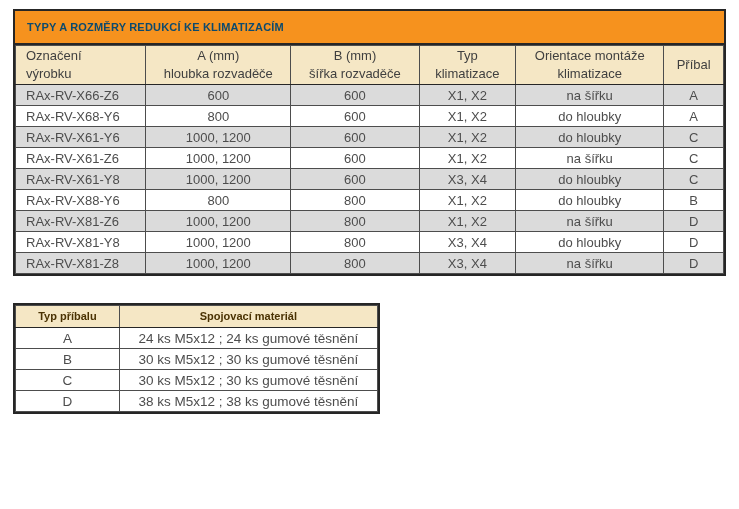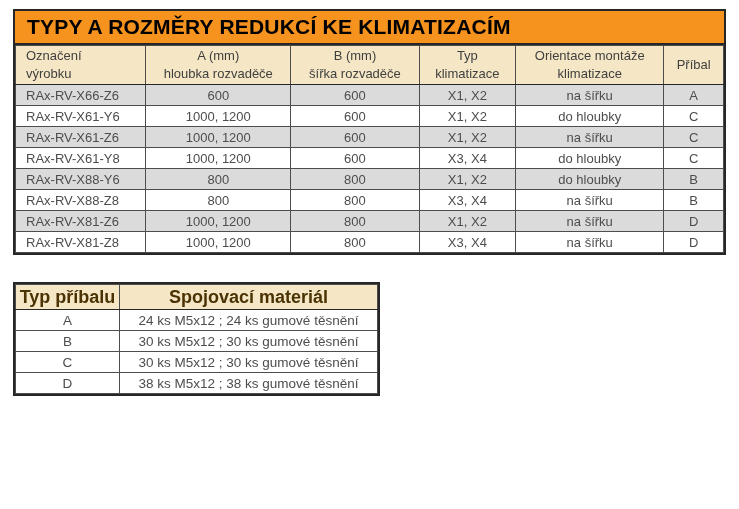--- a/index.html
+++ b/index.html
@@ -21,23 +21,23 @@
 
   .title-bar {
     background: #f6921e;
     border-bottom: 2px solid #262626;
     height: 34px;
     display: flex;
     align-items: center;
     padding-left: 12px;
   }
   .title-bar .title-text {
-    font-size: 21px;
+    font-size: 11px;
     font-weight: bold;
-    color: #000000;
+    color: #0c4a6e;
     letter-spacing: 0.2px;
   }
 
   table { border-collapse: collapse; width: 100%; }
   th, td {
     border: 1px solid #4d4d4d;
     font-size: 13px;
     color: #4d4d4d;
     text-align: center;
     vertical-align: middle;
@@ -56,21 +56,21 @@
   .main-table tbody tr:nth-of-type(odd) td { background: #dbdbdb; }
   .main-table tbody tr:nth-of-type(even) td { background: #ffffff; }
 
   
   .pkg-wrap { width: 367px; margin-top: 27px; }
   .pkg-table thead th {
     font-weight: bold;
     color: #4a3203;
     height: 22px;
     white-space: normal;
-    font-size: 18px;
+    font-size: 11px;
   }
   .pkg-table td { height: 21px; background: #ffffff; font-size: 13.5px; }
 </style>
 </head>
 <body>
 
 <div class="page">
 
   
   <div class="table-wrap main-wrap">
@@ -105,20 +105,28 @@
 
           <tr>
             <td class="c0">RAx-RV-X66-Z6</td>
             <td class="c1">600</td>
             <td class="c2">600</td>
             <td class="c3">X1, X2</td>
             <td class="c4">na šířku</td>
             <td class="c5">A</td>
           </tr>
 
+          <tr>
+            <td class="c0">RAx-RV-X68-Y6</td>
+            <td class="c1">800</td>
+            <td class="c2">600</td>
+            <td class="c3">X1, X2</td>
+            <td class="c4">do hloubky</td>
+            <td class="c5">A</td>
+          </tr>
 
 
           <tr>
             <td class="c0">RAx-RV-X61-Y6</td>
             <td class="c1">1000, 1200</td>
             <td class="c2">600</td>
             <td class="c3">X1, X2</td>
             <td class="c4">do hloubky</td>
             <td class="c5">C</td>
           </tr>
@@ -144,39 +152,39 @@
           <tr>
             <td class="c0">RAx-RV-X88-Y6</td>
             <td class="c1">800</td>
             <td class="c2">800</td>
             <td class="c3">X1, X2</td>
             <td class="c4">do hloubky</td>
             <td class="c5">B</td>
           </tr>
 
 
-          <tr>
-            <td class="c0">RAx-RV-X88-Z8</td>
-            <td class="c1">800</td>
+
+
+          <tr>
+            <td class="c0">RAx-RV-X81-Z6</td>
+            <td class="c1">1000, 1200</td>
+            <td class="c2">800</td>
+            <td class="c3">X1, X2</td>
+            <td class="c4">na šířku</td>
+            <td class="c5">D</td>
+          </tr>
+
+          <tr>
+            <td class="c0">RAx-RV-X81-Y8</td>
+            <td class="c1">1000, 1200</td>
             <td class="c2">800</td>
             <td class="c3">X3, X4</td>
-            <td class="c4">na šířku</td>
-            <td class="c5">B</td>
-          </tr>
-
-
-          <tr>
-            <td class="c0">RAx-RV-X81-Z6</td>
-            <td class="c1">1000, 1200</td>
-            <td class="c2">800</td>
-            <td class="c3">X1, X2</td>
-            <td class="c4">na šířku</td>
+            <td class="c4">do hloubky</td>
             <td class="c5">D</td>
           </tr>
-
 
           <tr>
             <td class="c0">RAx-RV-X81-Z8</td>
             <td class="c1">1000, 1200</td>
             <td class="c2">800</td>
             <td class="c3">X3, X4</td>
             <td class="c4">na šířku</td>
             <td class="c5">D</td>
           </tr>
         </tbody>

